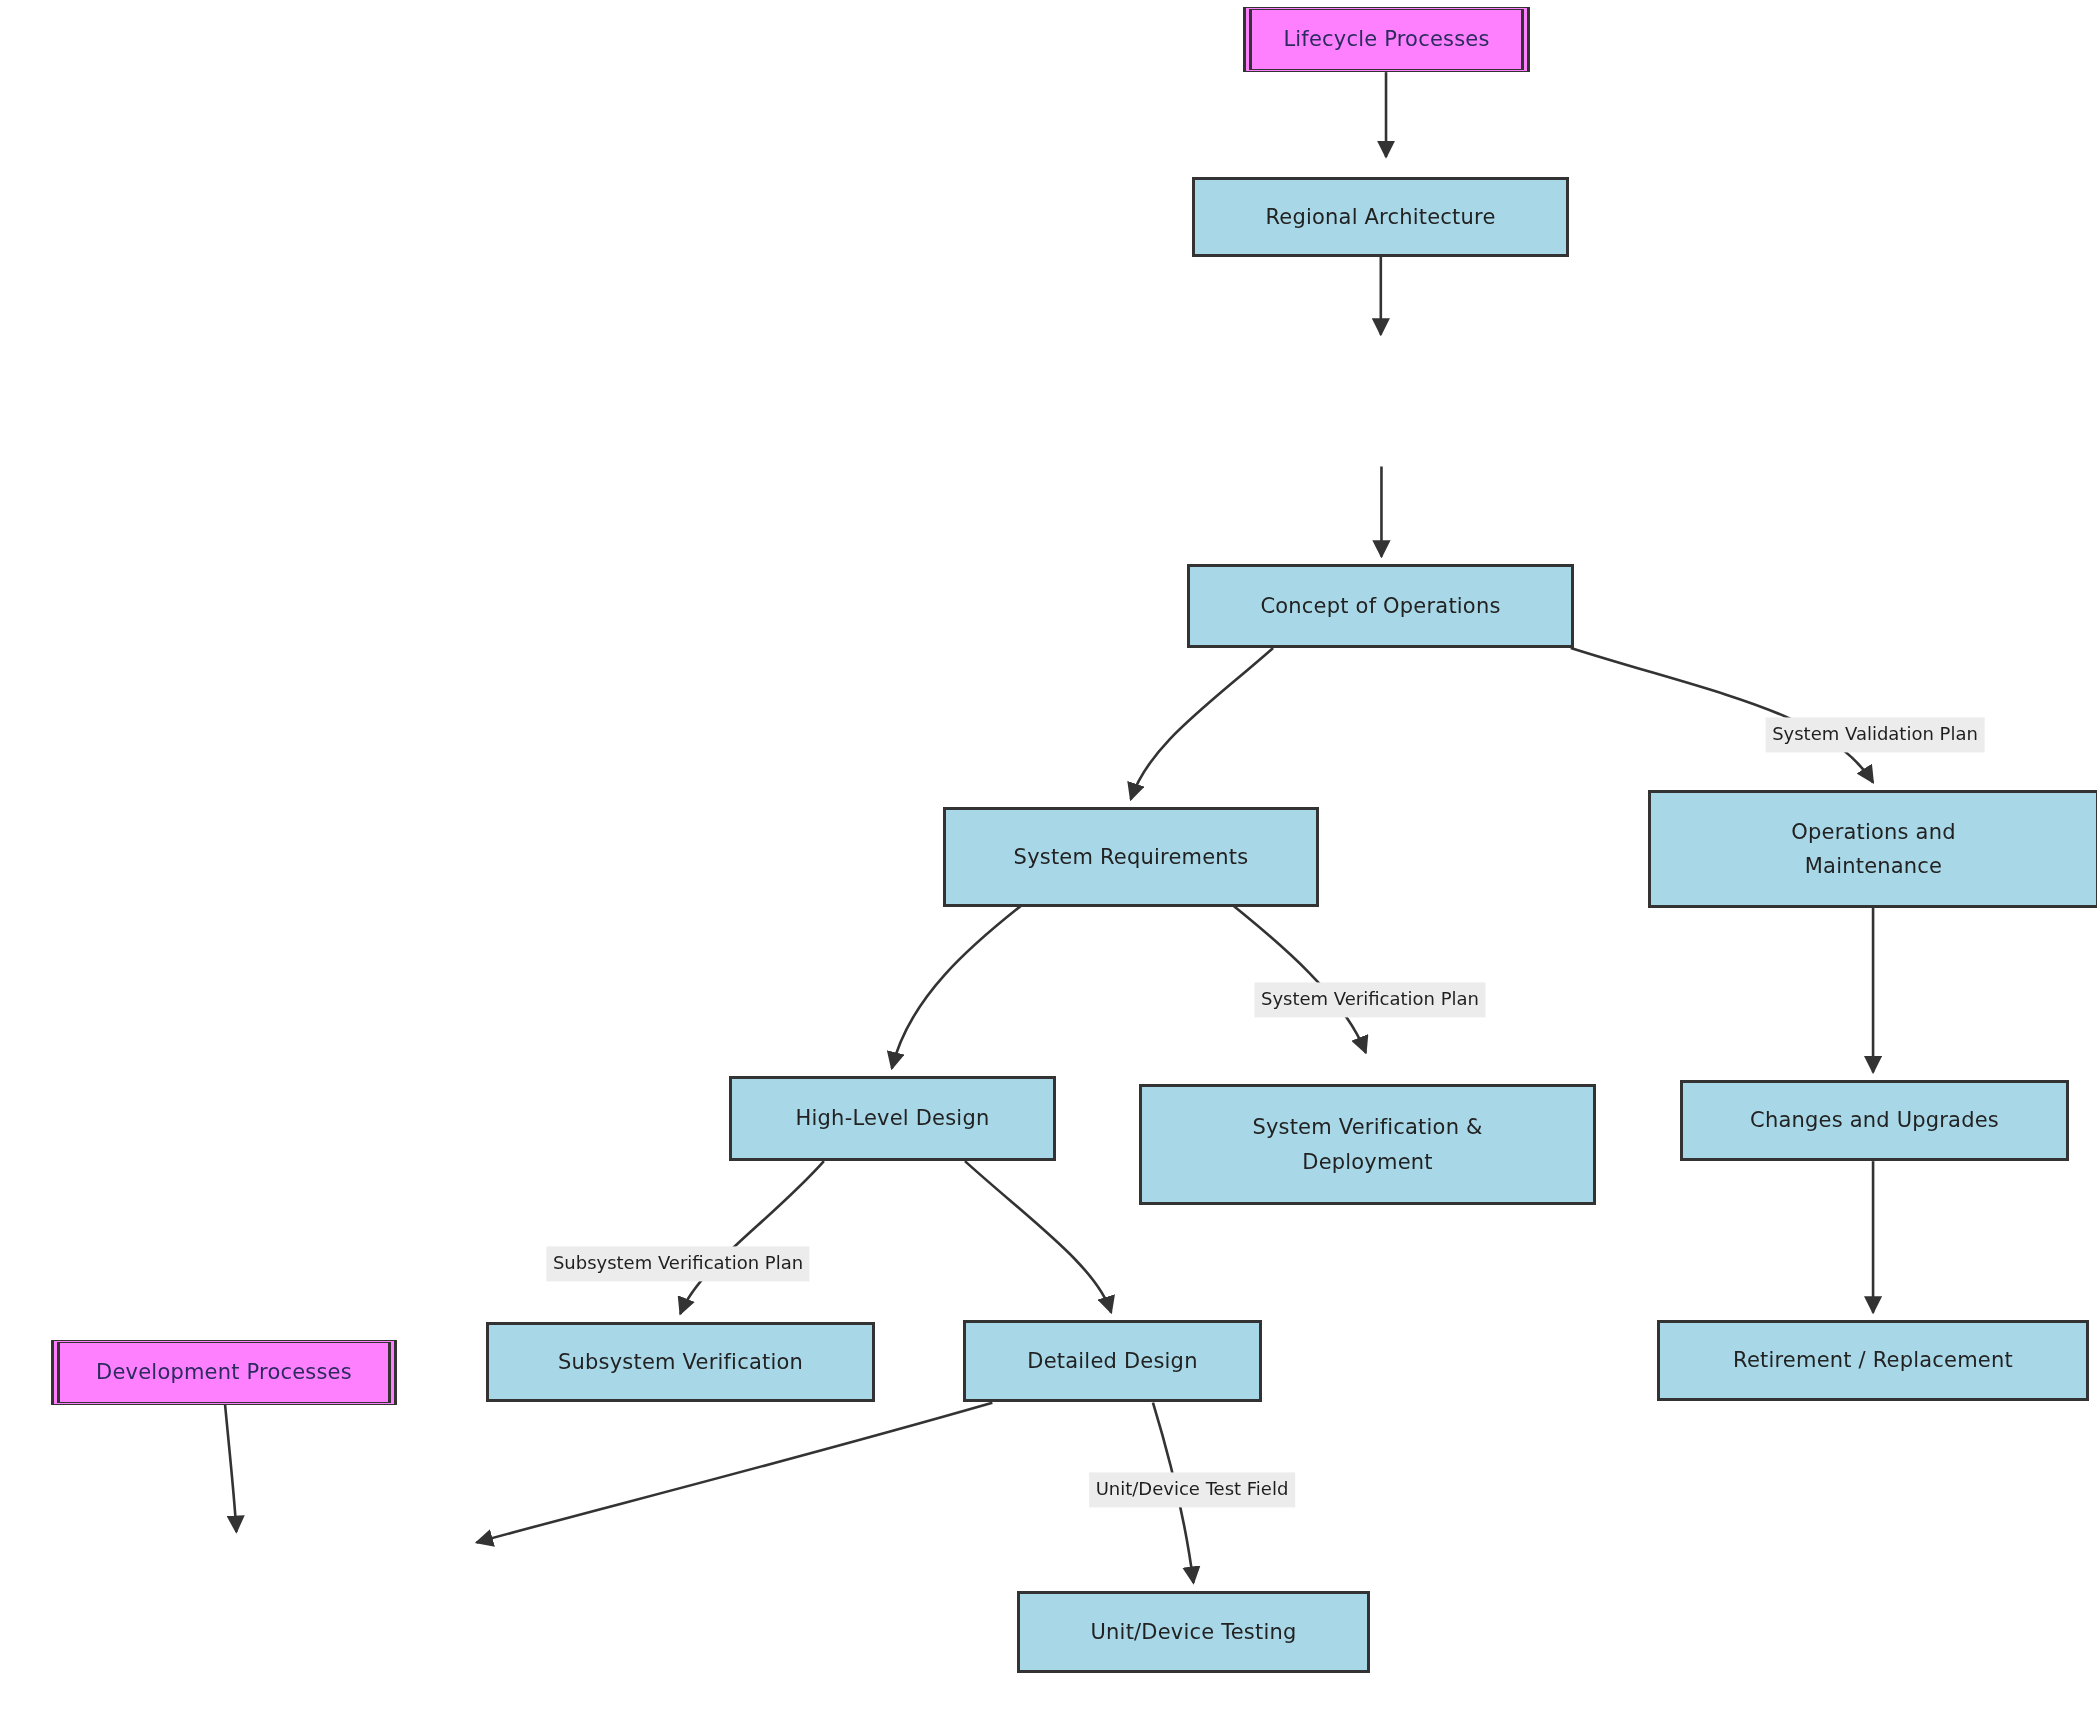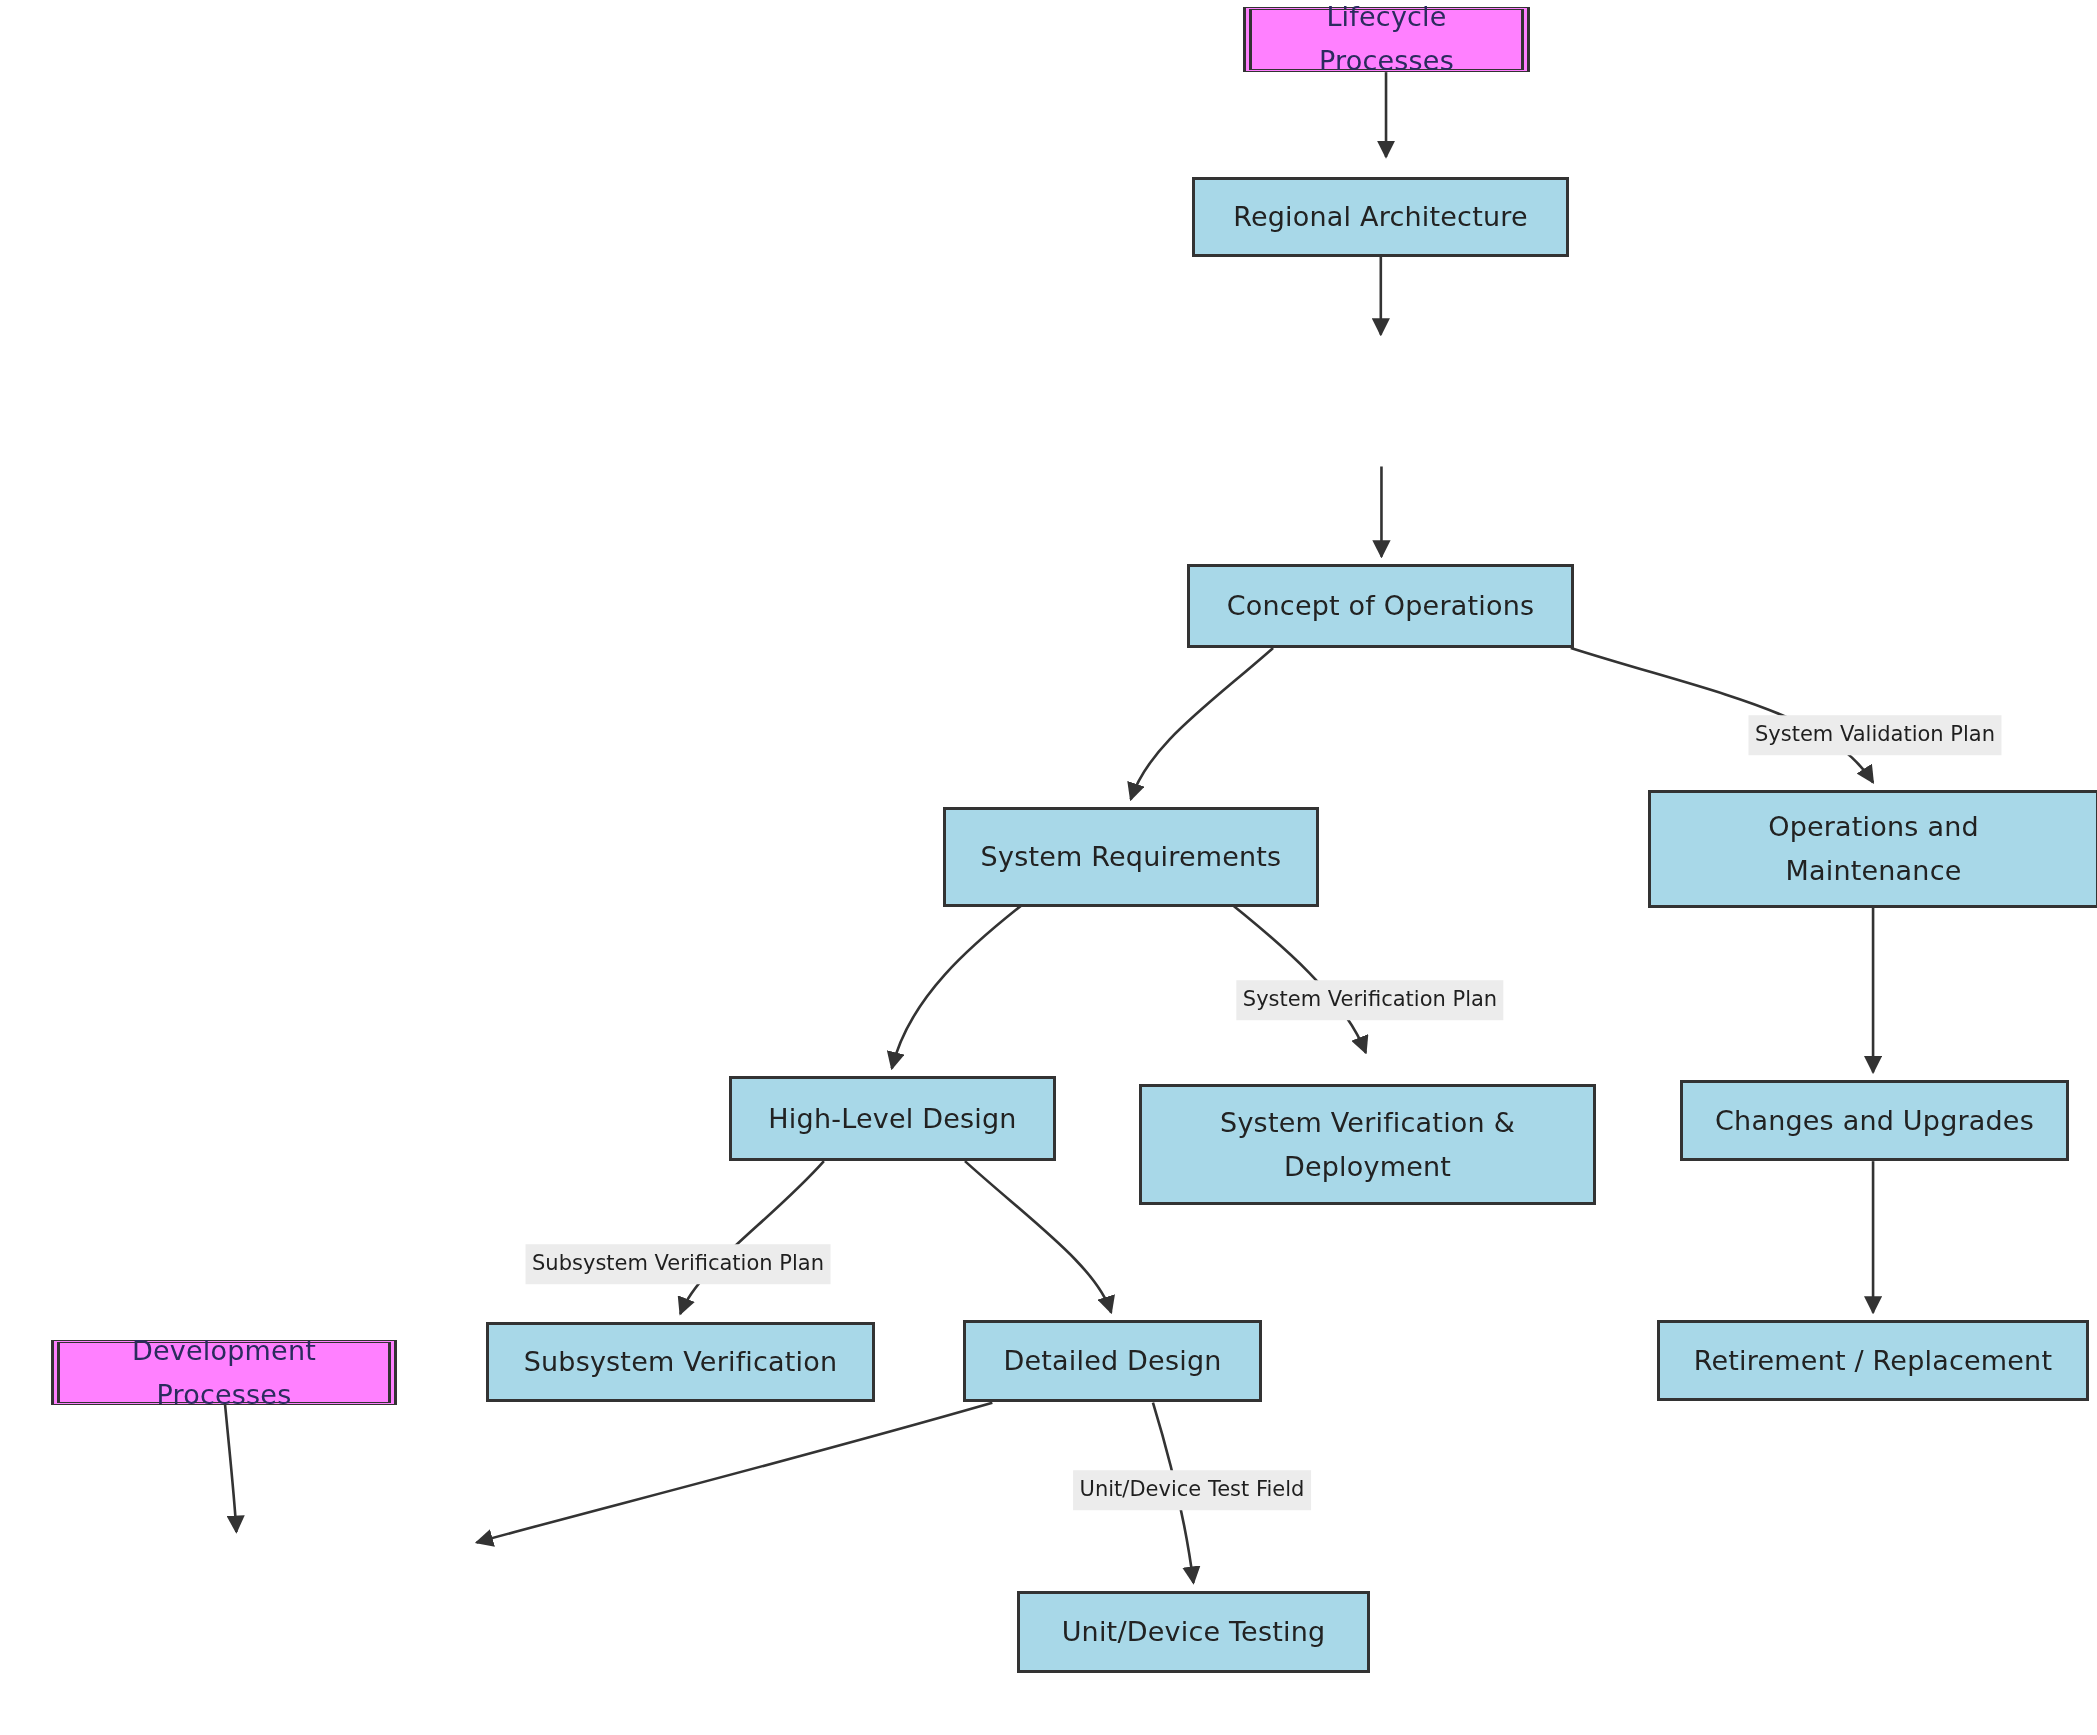--- a/index.html
+++ b/index.html
@@ -27,21 +27,21 @@
   }
   .node {
     position: absolute;
     box-sizing: border-box;
     display: flex;
     align-items: center;
     justify-content: center;
     text-align: center;
     border: 3.3px solid #333333;
     color: #222222;
-    font-size: 27px;
+    font-size: 21px;
     line-height: 1.62;
     letter-spacing: 0.2px;
     font-family: "DejaVu Sans", sans-serif;
   }
   .node.process {
     background: #a8d8e8;
   }
   .node.group {
     background: #ff80ff;
     border: 3.3px double #333333;
@@ -51,21 +51,21 @@
   }
   .node .label {
     display: block;
     padding: 0 9.1px;
     white-space: pre-line;
   }
   .edge-label {
     position: absolute;
     background: #ececec;
     color: #1f1f1f;
-    font-size: 21px;
+    font-size: 18px;
     line-height: 1.45;
     padding: 3.9px 6.5px 5.2px 6.5px;
     white-space: nowrap;
     font-family: "DejaVu Sans", sans-serif;
     transform: translate(-50%, -50%);
   }
 </style>
 </head>
 <body>
 

